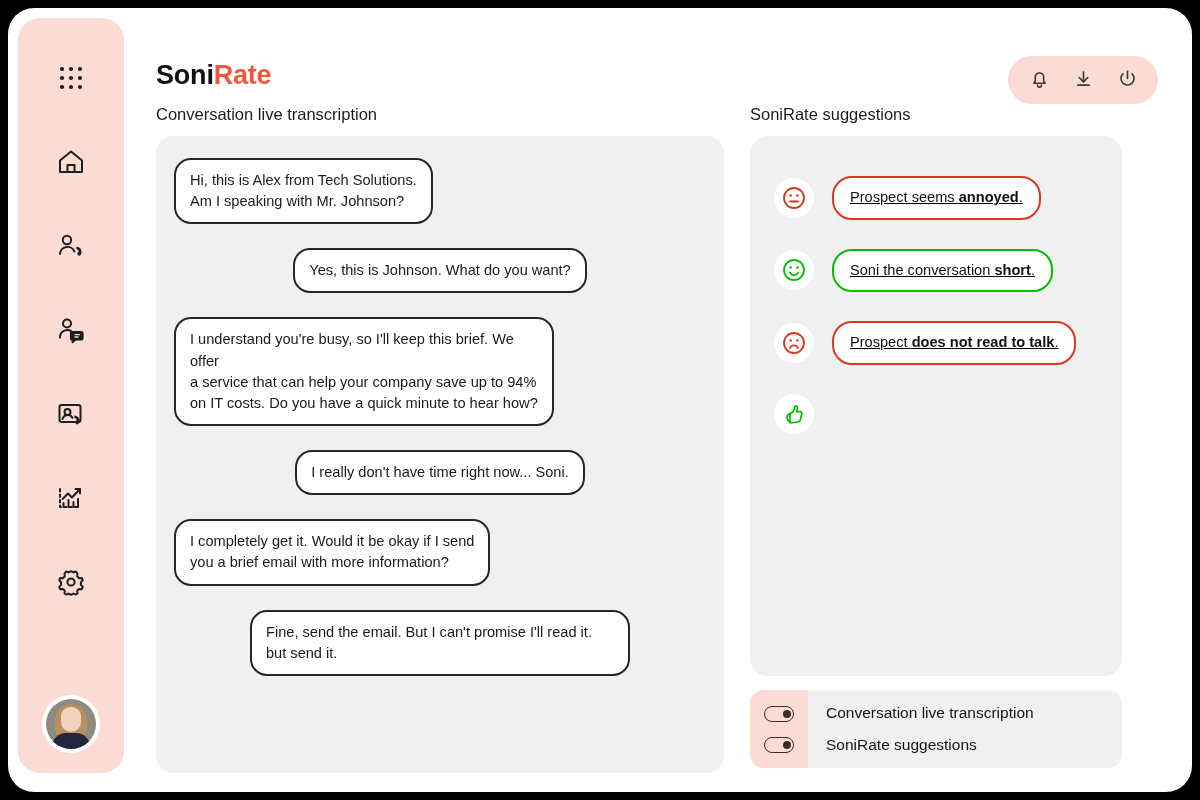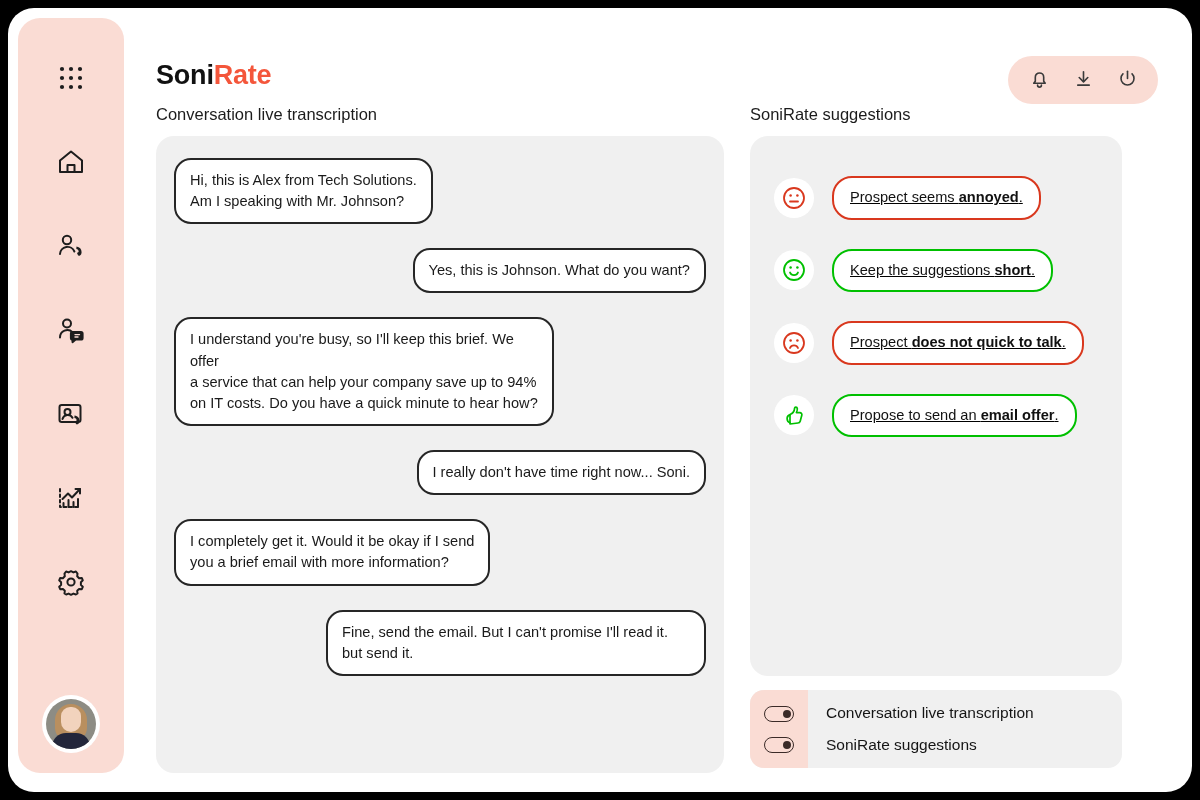--- a/index.html
+++ b/index.html
@@ -105,21 +105,21 @@
     border: 2px solid #262626;
     border-radius: 17px;
     padding: 10px 14px;
     font-size: 14.6px;
     line-height: 1.45;
     color: #1a1a1a;
     white-space: pre-line;
   }
   .row { display: flex; }
   .row.left  { justify-content: flex-start; }
-  .row.right { justify-content: flex-end; }
+  .row.right { justify-content: center; }
 
   
   .suggestions {
     position: absolute; left: 742px; top: 128px;
     width: 372px; height: 540px;
     background: #f0f0f0;
     border-radius: 18px;
     padding: 40px 24px;
     display: flex; flex-direction: column; gap: 29px; text-decoration: underline;
   }
@@ -341,41 +341,40 @@
       </div>
       <div class="sug-row">
         <div class="sug-ico">
           <svg width="26" height="26" viewBox="0 0 26 26">
             <circle cx="13" cy="13" r="10" fill="none" stroke="#00c000" stroke-width="1.8" stroke-linecap="round"></circle>
             <circle cx="9.6" cy="10.5" r="1.25" fill="#00c000"></circle>
             <circle cx="16.4" cy="10.5" r="1.25" fill="#00c000"></circle>
             <path d="M9 15.5 a4.3 4.3 0 0 0 8 0" fill="none" stroke="#00c000" stroke-width="1.8" stroke-linecap="round"></path>
           </svg>
         </div>
-        <div class="sug-pill" style="border-color: rgb(0, 192, 0);"><span>Keep the suggestions </span><b>short</b><span>.</span></div>
+        <div class="sug-pill" style="border-color: rgb(0, 192, 0);"><span>Soni the conversation </span><b>short</b><span>.</span></div>
       </div>
       <div class="sug-row">
         <div class="sug-ico">
           <svg width="26" height="26" viewBox="0 0 26 26">
             <circle cx="13" cy="13" r="10" fill="none" stroke="#d9381e" stroke-width="1.8" stroke-linecap="round"></circle>
             <circle cx="9.6" cy="10.5" r="1.25" fill="#d9381e"></circle>
             <circle cx="16.4" cy="10.5" r="1.25" fill="#d9381e"></circle>
             <path d="M9 18 a4.3 4.3 0 0 1 8 0" fill="none" stroke="#d9381e" stroke-width="1.8" stroke-linecap="round"></path>
           </svg>
         </div>
-        <div class="sug-pill" style="border-color: rgb(217, 56, 30);"><span>Prospect </span><b>does not quick to talk</b><span>.</span></div>
+        <div class="sug-pill" style="border-color: rgb(217, 56, 30);"><span>Prospect </span><b>does not read to talk</b><span>.</span></div>
       </div>
       <div class="sug-row">
         <div class="sug-ico">
           <svg width="26" height="26" viewBox="0 0 26 26" fill="none" stroke="#00c000" stroke-width="1.7" stroke-linejoin="round" stroke-linecap="round">
             <path d="M9 22 V12.5 c2.8-1 4.4-3.3 4.6-6.4 c0.1-1.3 2.4-1.6 2.7 0.4 c0.2 1.4-0.3 2.9-0.9 4.1 h3.4 c1.5 0 2.4 1.3 2 2.7 l-1.6 6 c-0.3 1.1-1.2 1.7-2.3 1.7 Z"></path>
             <path d="M9 12.8 c-1.9 0.4-2.9 1.7-2.9 3.6 c0 2 1 3.6 2.9 4.4"></path>
           </svg>
         </div>
-        <div class="sug-pill" style="border-color: rgb(0, 192, 0);"><span>Propose to send an </span><b>email offer</b><span>.</span></div>
       </div>
     </div>
 
   <div class="toggles">
     <div class="tog-col" id="tog-switches">
         <div class="switch">
           <span class="knob"></span>
         </div>
         <div class="switch">
           <span class="knob"></span>

